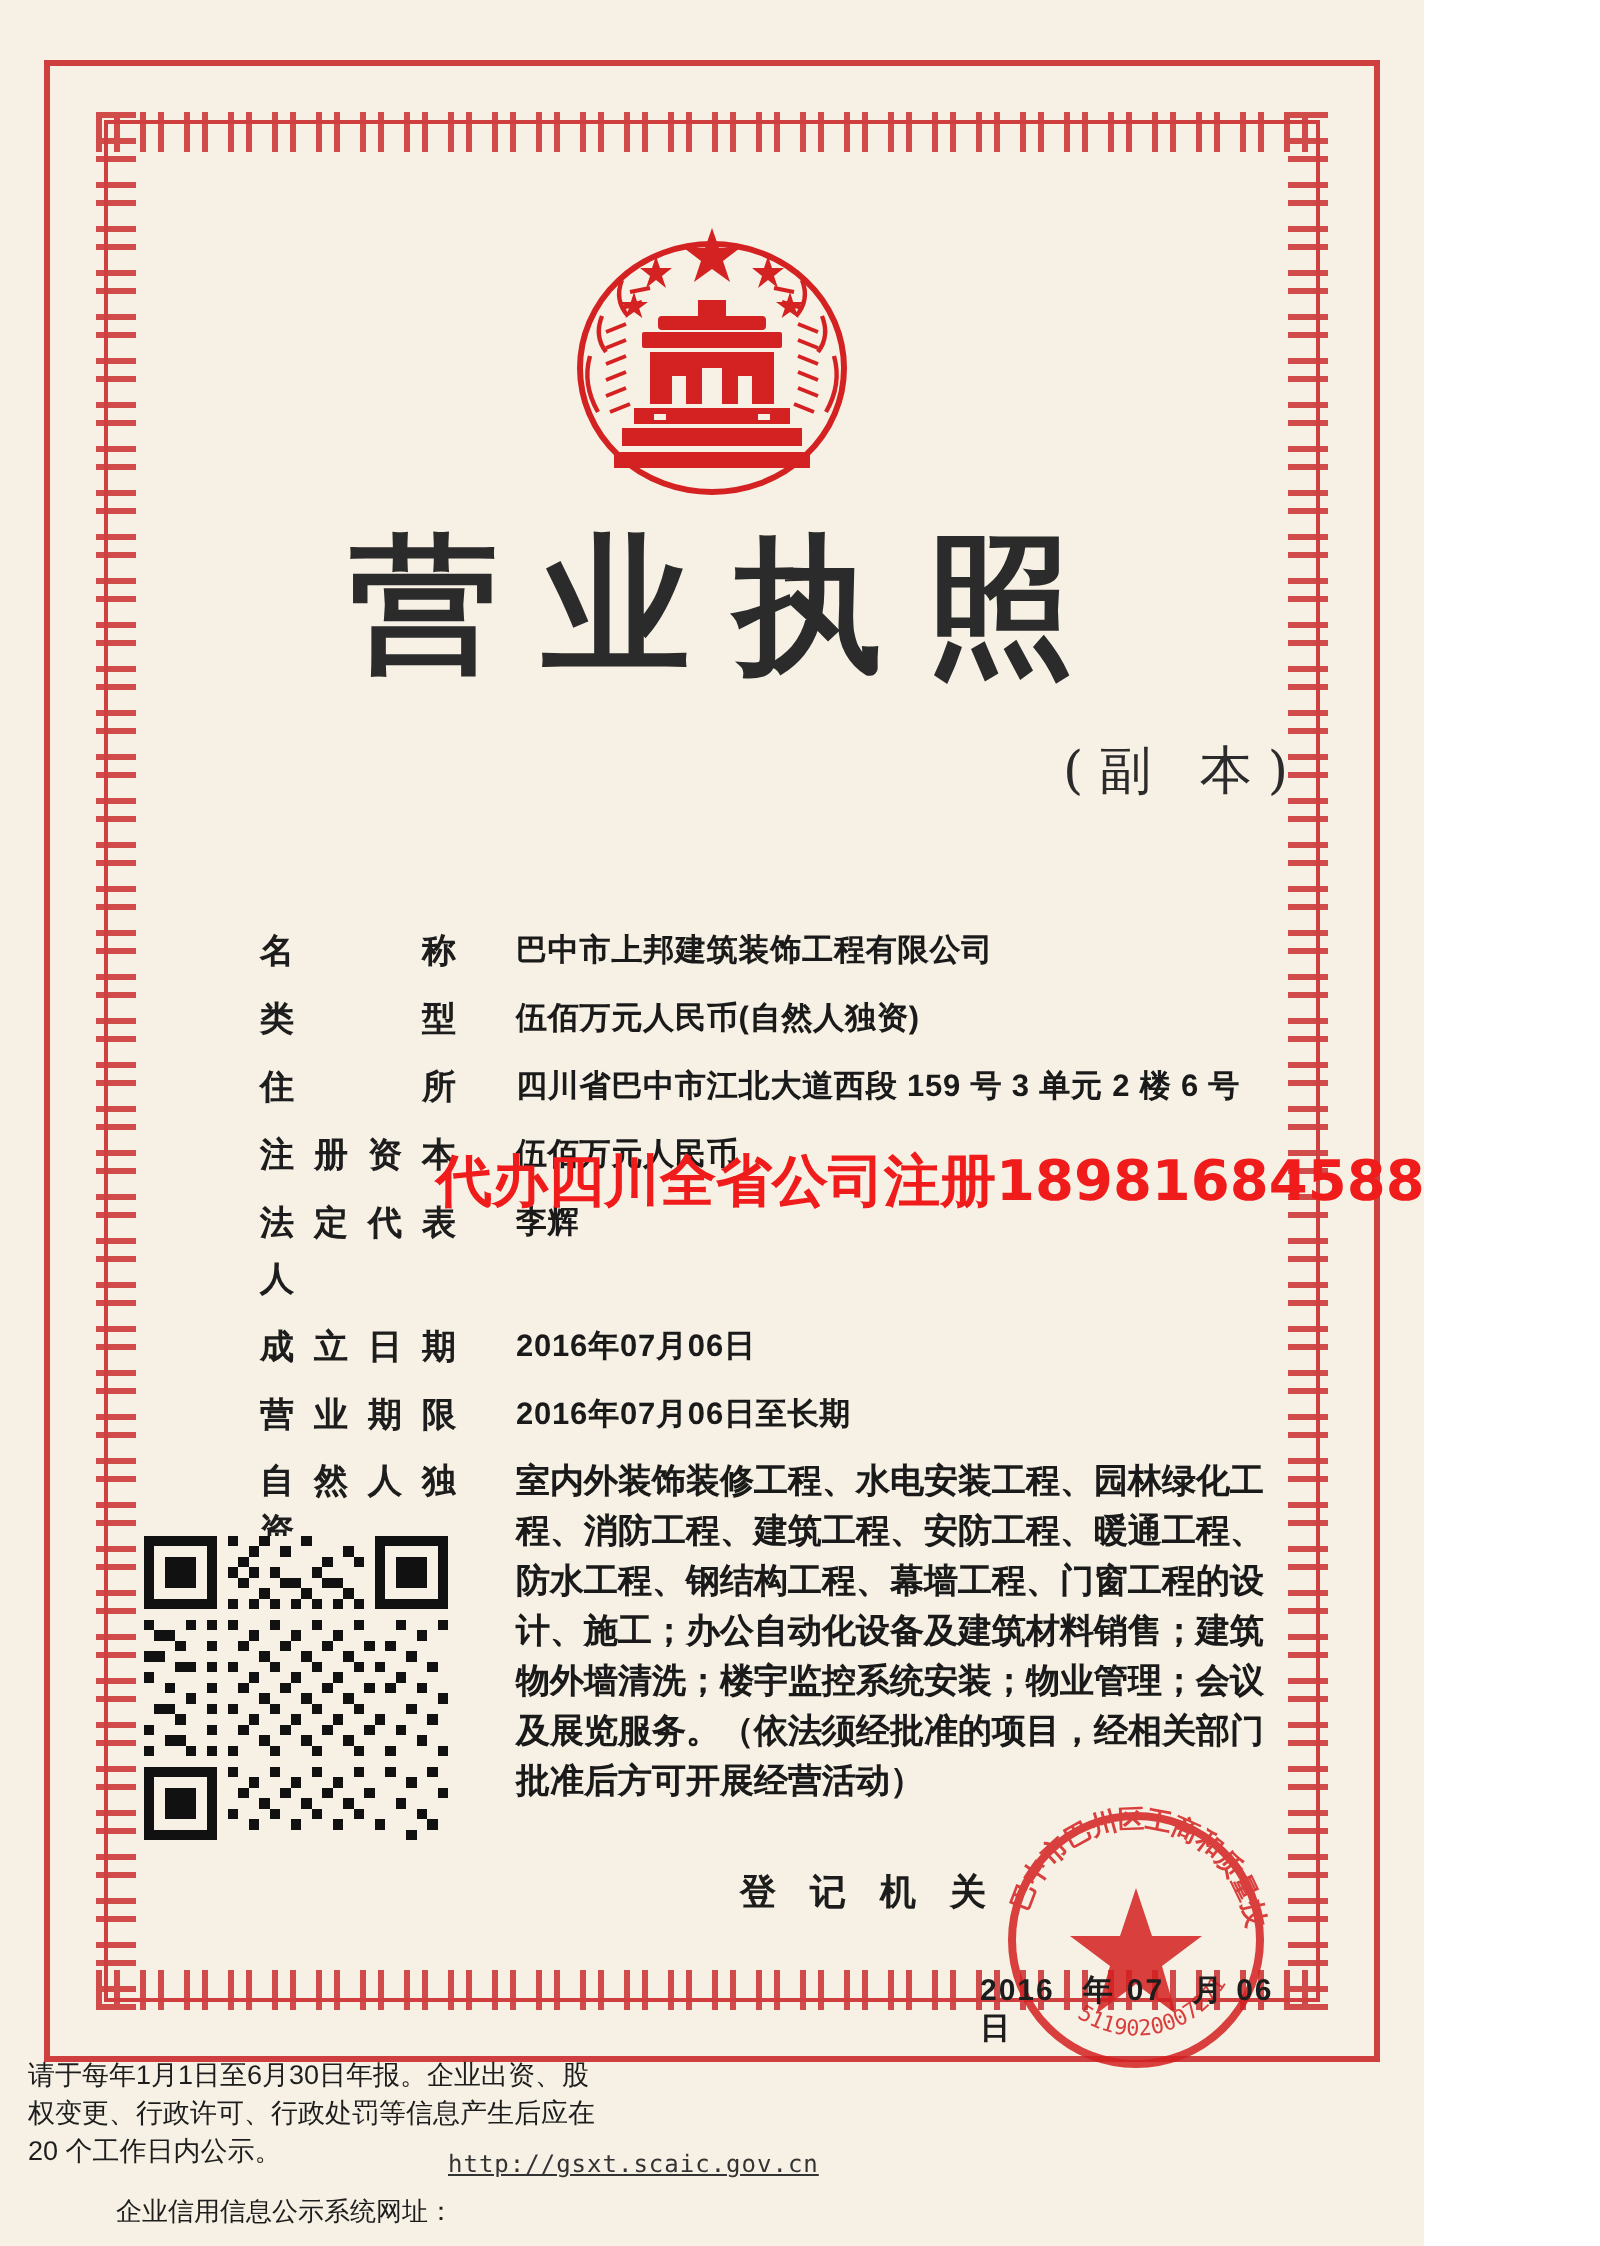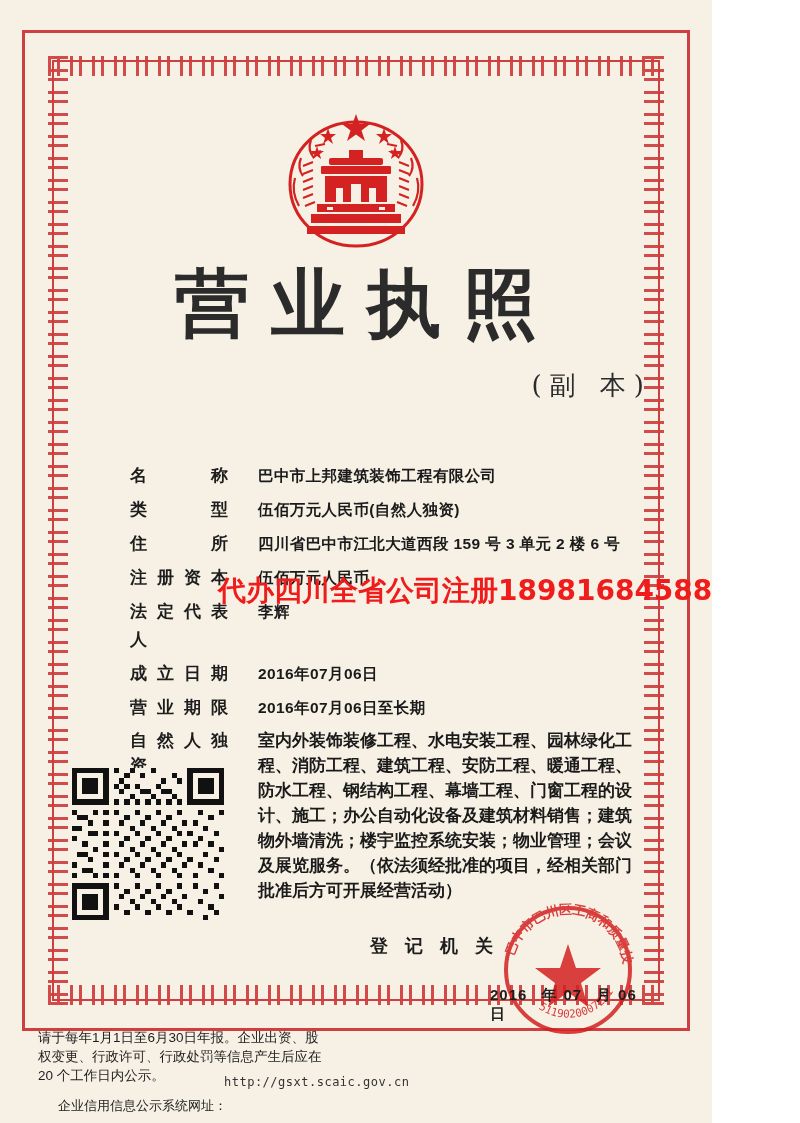--- a/index.html
+++ b/index.html
@@ -235,30 +235,30 @@
 
   
   .notes {
     position: absolute;
     left: 14px;
     bottom: 38px;
     width: 290px;
     font-size: 13.5px;
     color: #1d1d1d;
     line-height: 19px;
-    margin-left: 24px;
   }
   .website {
     position: absolute;
     left: 224px;
     bottom: 34px;
     font-family: "DejaVu Sans Mono", monospace;
     font-size: 12px;
     color: #333;
     letter-spacing: 0.5px;
+    text-decoration: underline;
   }
   .footer-left {
     position: absolute;
     left: 58px;
     bottom: 8px;
     font-size: 13px;
     color: #1d1d1d;
   }
   .footer-right {
     position: absolute;

